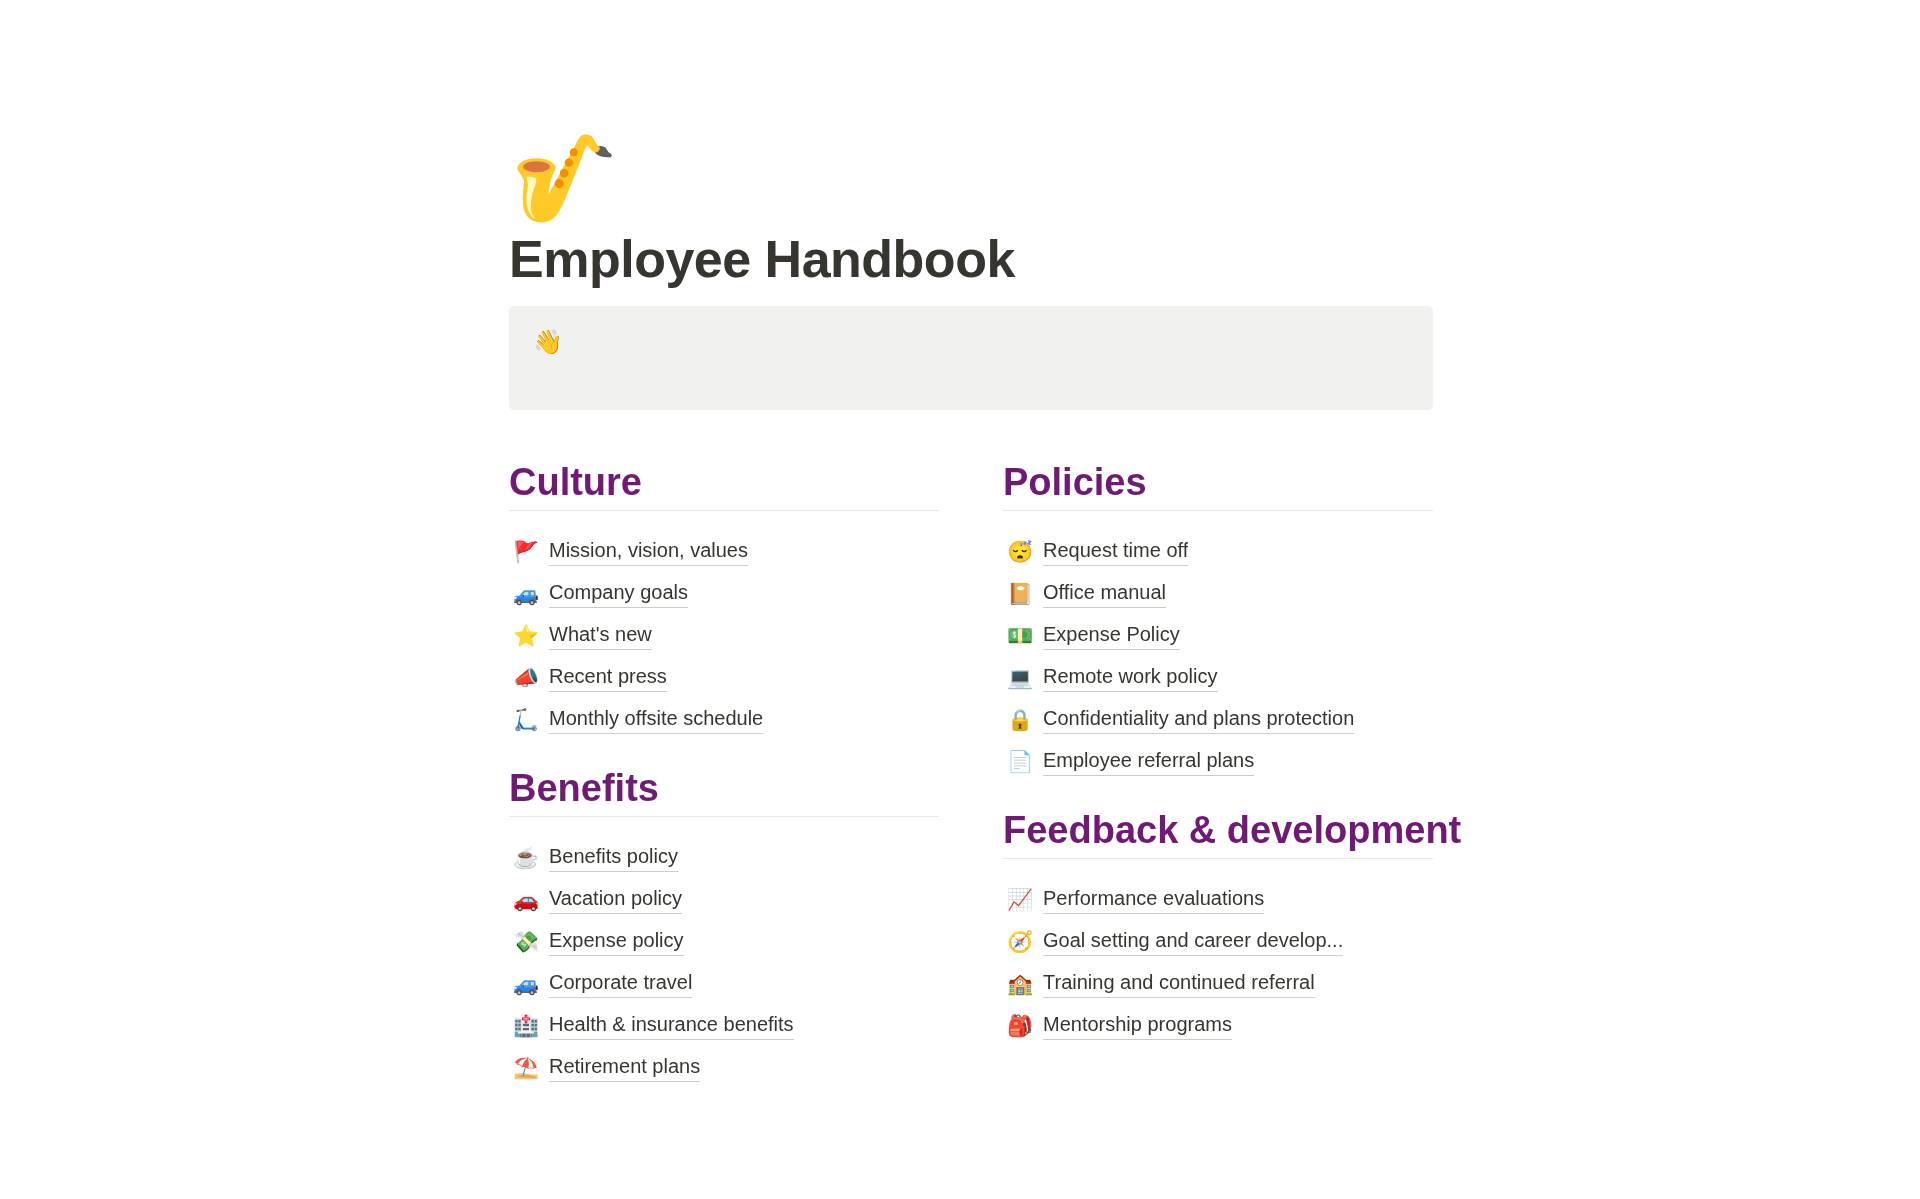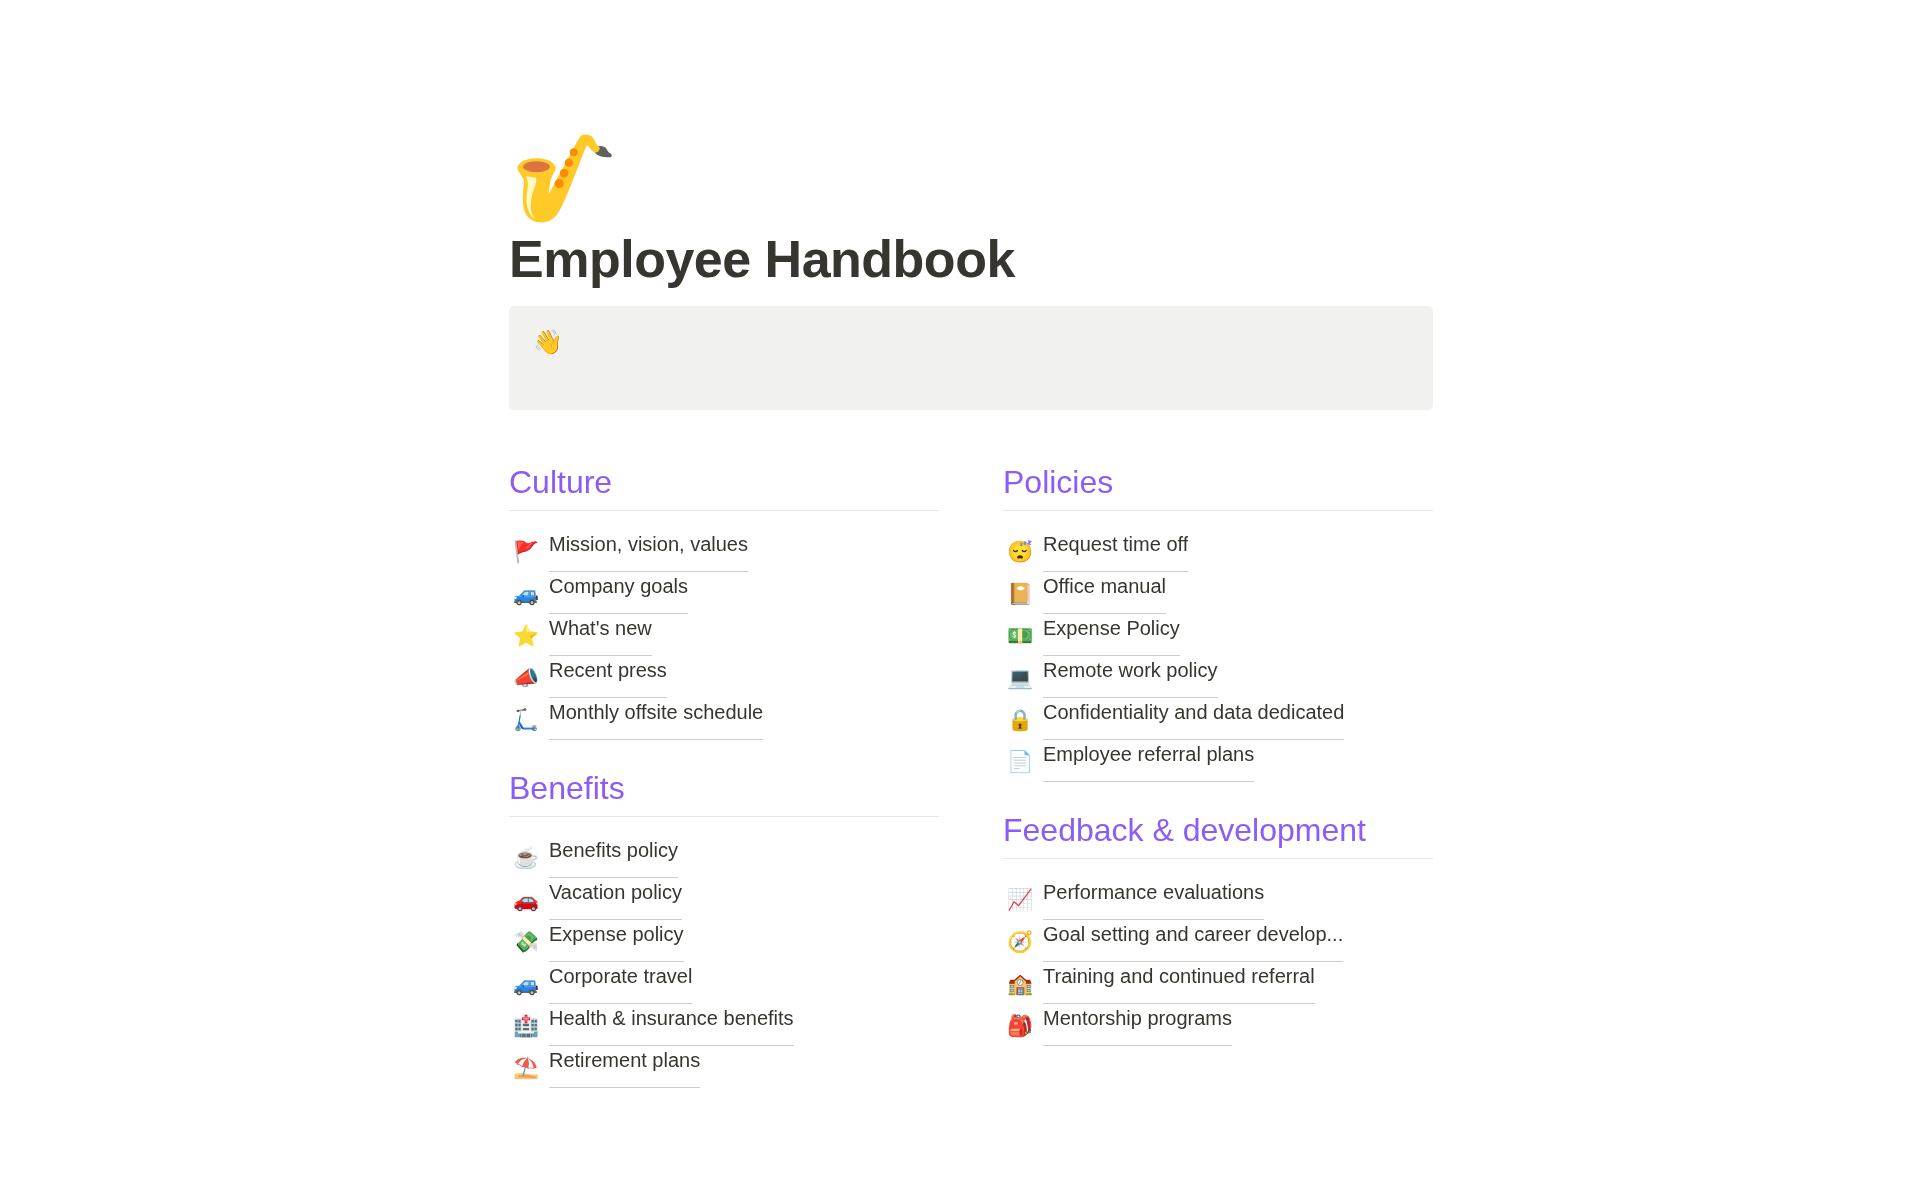--- a/index.html
+++ b/index.html
@@ -53,24 +53,24 @@
   }
   .callout-text b { font-weight: 700; }
   .columns {
     margin-top: 52px;
     display: flex;
     justify-content: space-between;
   }
   .column { width: 430px; }
   .section + .section { margin-top: 28px; }
   .section h2 {
-    font-size: 32px;
+    font-size: 38px;
     line-height: 40px;
-    font-weight: 400;
-    color: #8b5cf6;
+    font-weight: 700;
+    color: #701a75;
     white-space: nowrap;
   }
   .divider {
     border: none;
     border-top: 1px solid #E8E7E4;
     margin-top: 8px;
   }
   .items { margin-top: 19px; }
   .item {
     height: 42px;
@@ -85,21 +85,21 @@
     font-size: 21px;
     line-height: 27px;
     flex: 0 0 auto;
     text-align: center;
   }
   .item-label {
     font-size: 20px;
     line-height: 26px;
     color: #37352F;
     border-bottom: 1px solid rgba(55, 53, 47, 0.25);
-    padding-bottom: 14px;
+    padding-bottom: 2px;
     white-space: nowrap;
     overflow: hidden;
     text-overflow: ellipsis;
     max-width: 386px;
   }
 </style>
 </head>
 <body>
 
 <div class="page">
@@ -193,21 +193,21 @@
           <div class="item">
             <span class="item-emoji">💵</span>
             <span class="item-label">Expense Policy</span>
           </div>
           <div class="item">
             <span class="item-emoji">💻</span>
             <span class="item-label">Remote work policy</span>
           </div>
           <div class="item">
             <span class="item-emoji">🔒</span>
-            <span class="item-label">Confidentiality and data dedicated</span>
+            <span class="item-label">Confidentiality and plans protection</span>
           </div>
           <div class="item">
             <span class="item-emoji">📄</span>
             <span class="item-label">Employee referral plans</span>
           </div>
         </div>
       </div>
 
       <div class="section">
         <h2>Feedback &amp; development</h2>

